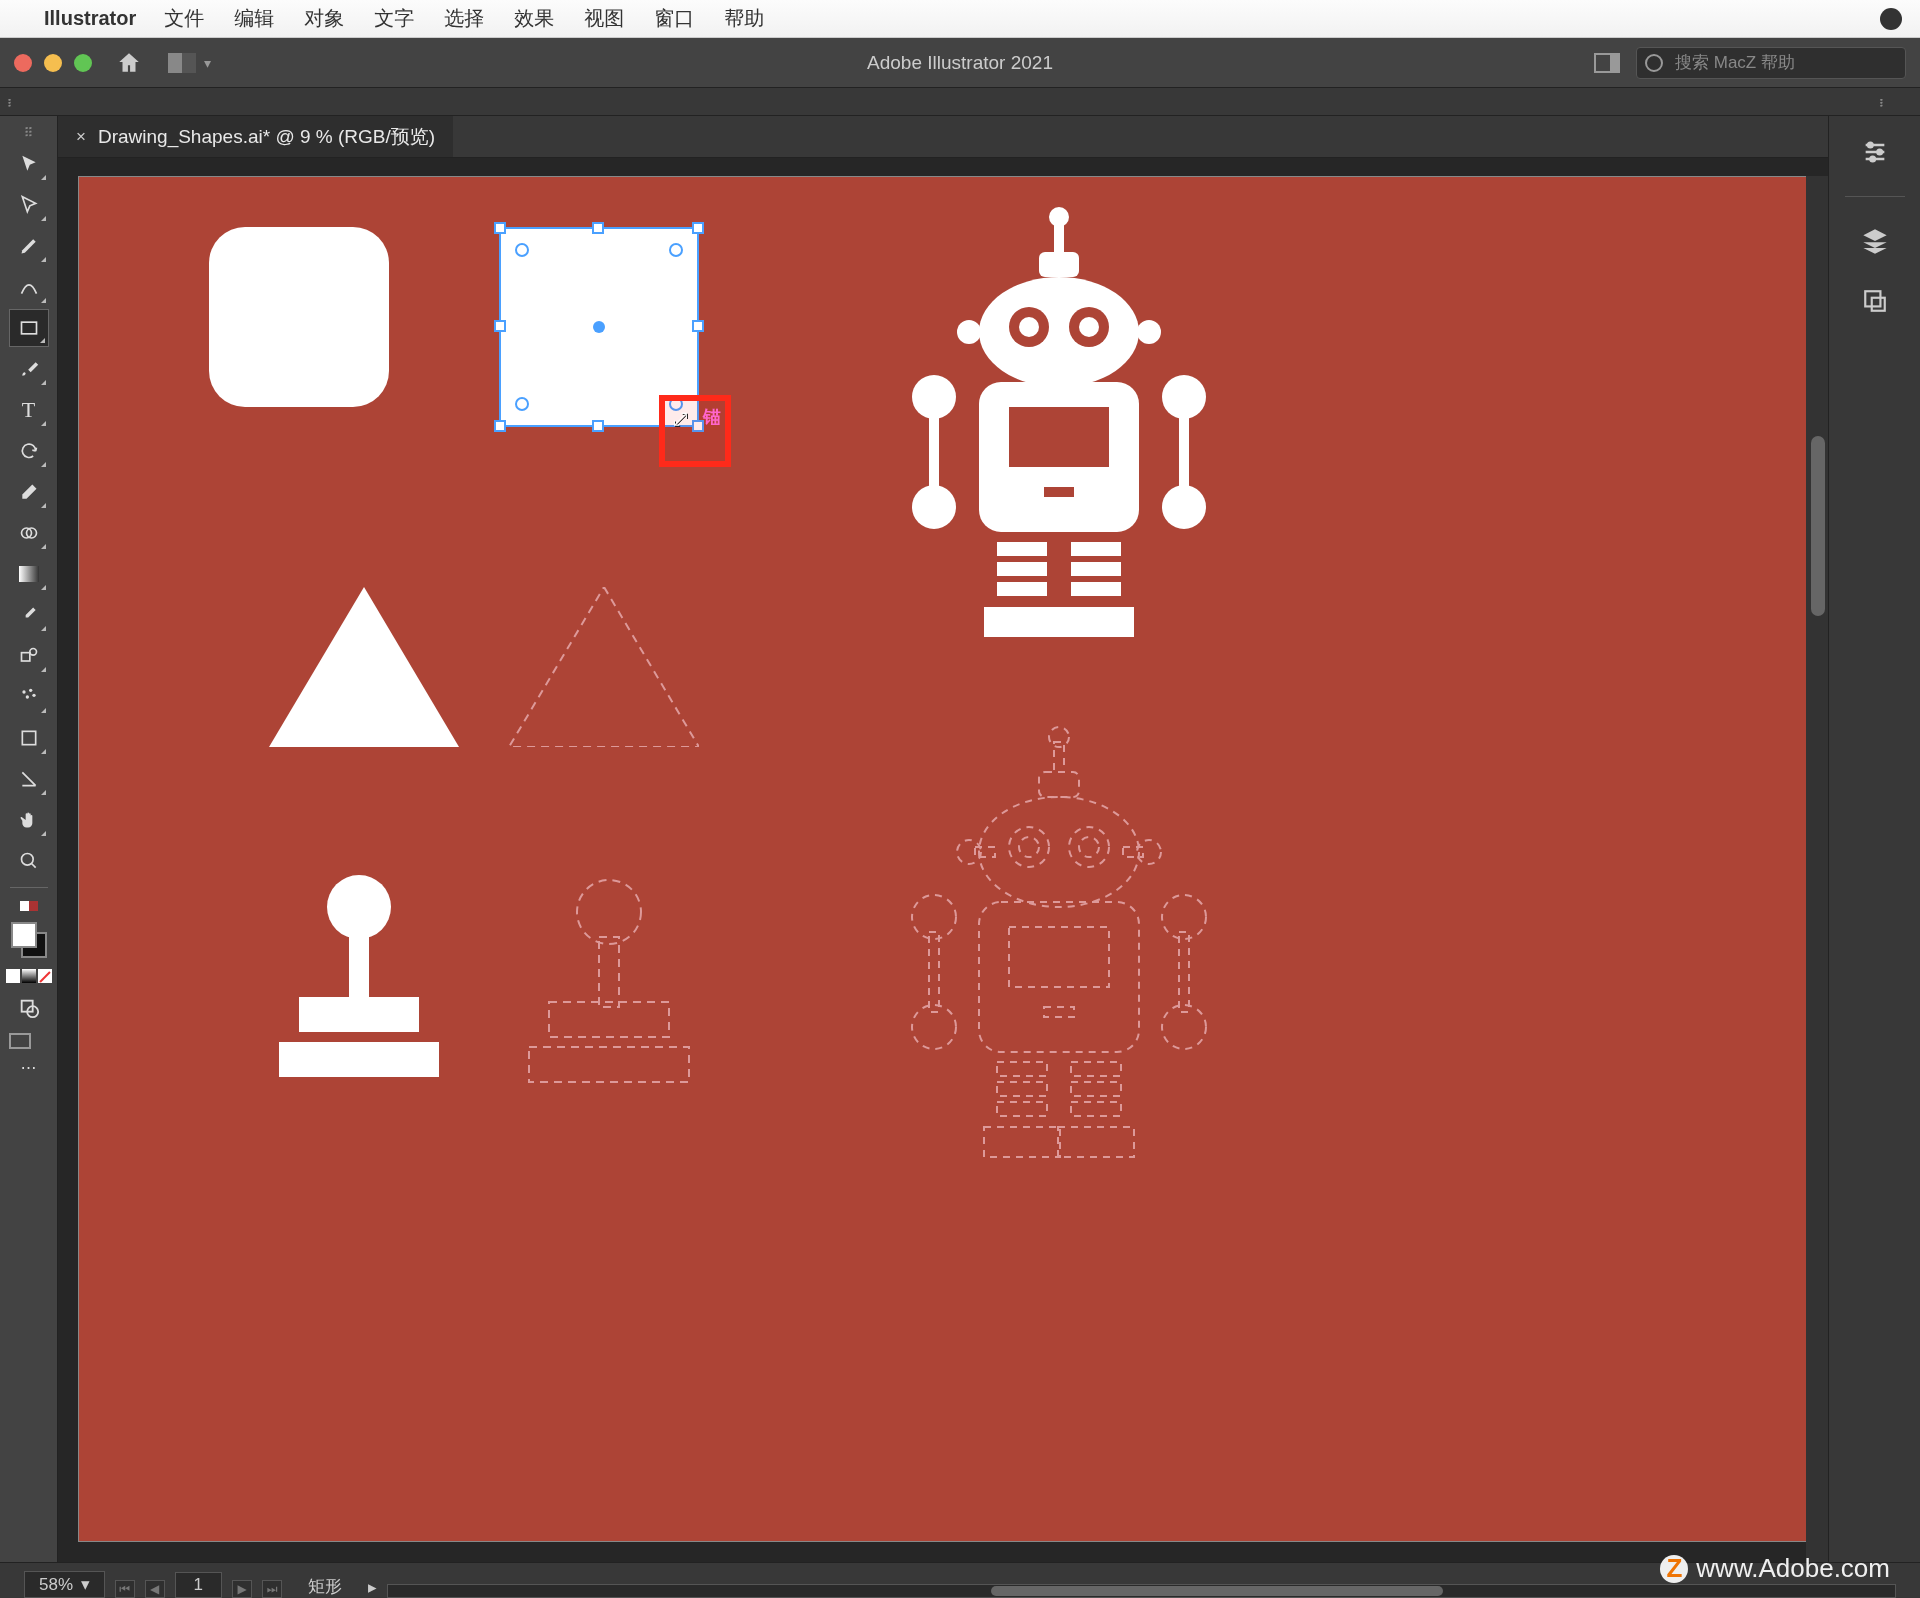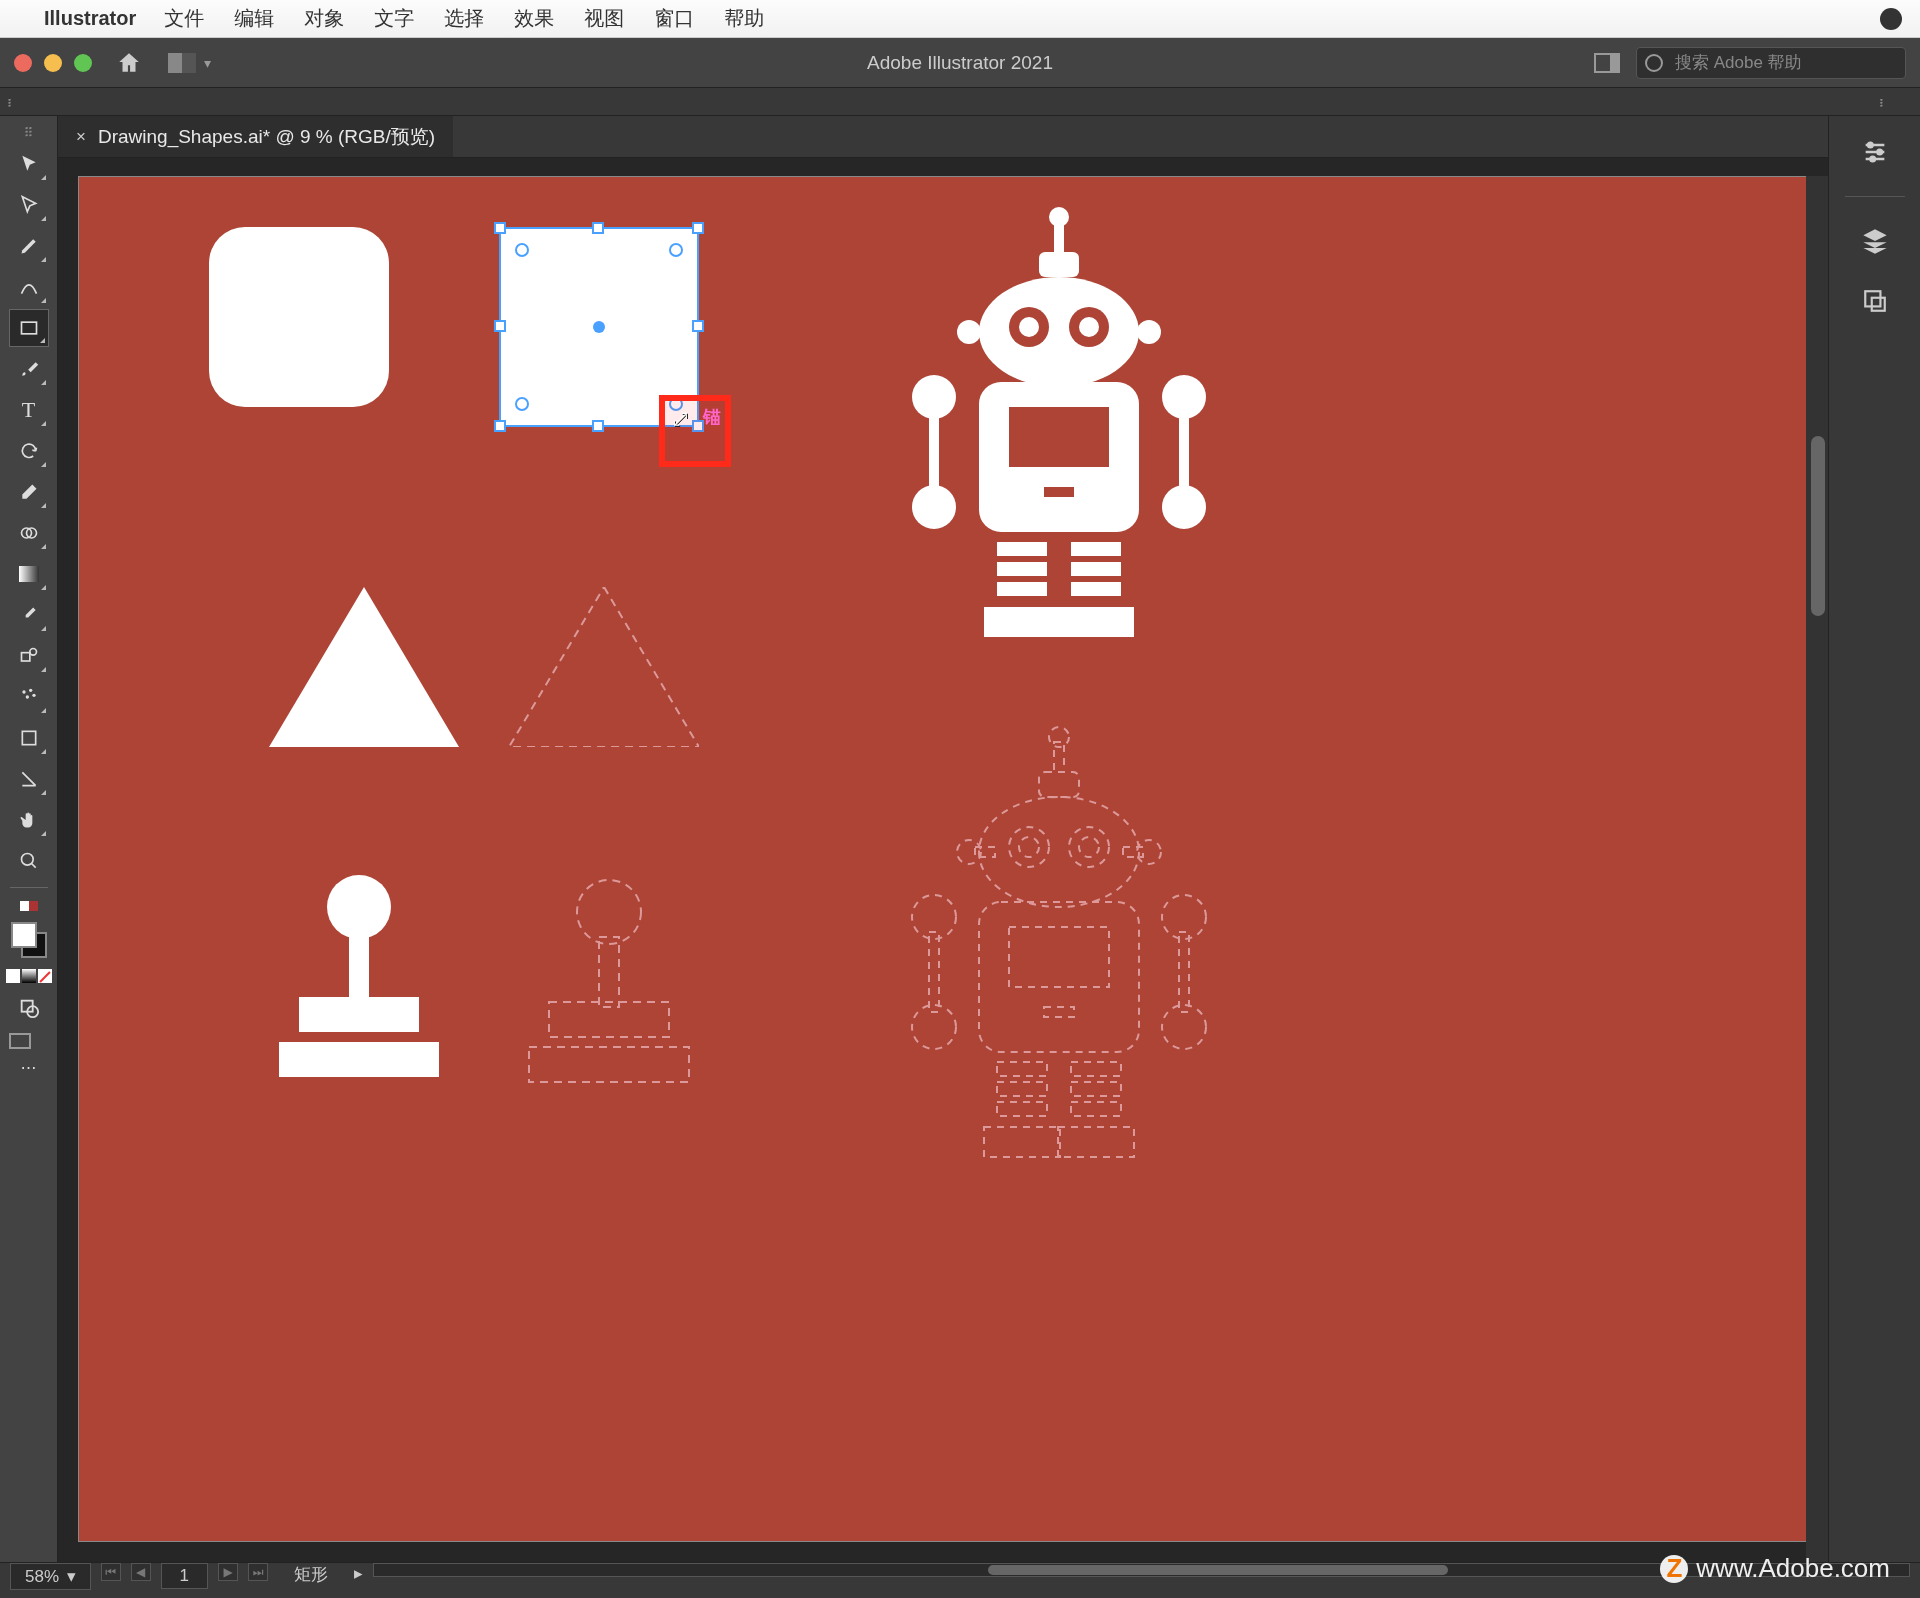--- a/index.html
+++ b/index.html
@@ -84,21 +84,21 @@
 .robot-dash{left:800px;top:540px;width:360px;height:500px;}
 
 .vscrollbar{position:absolute;right:0;top:60px;bottom:0;width:22px;background:#333;}
 .vthumb{position:absolute;right:3px;top:260px;width:14px;height:180px;background:#666;border-radius:7px;}
 
 .right-dock{ width:92px; background:#383838; border-left:1px solid #222; display:flex; flex-direction:column; align-items:center; padding-top:20px; gap:28px;}
 .dock-ico{width:32px;height:32px;color:#ccc;display:flex;align-items:center;justify-content:center;}
 .dock-sep{width:60px;height:1px;background:#555;}
 
 
-.statusbar{ height:36px; background:#383838; border-top:1px solid #222; display:flex; align-items:flex-start; padding:0 10px; color:#ccc; font-size:17px; gap:10px;}
+.statusbar{ height:36px; background:#383838; border-top:1px solid #222; display:flex; align-items:flex-end; padding:0 24px; color:#ccc; font-size:17px; gap:10px;}
 .statusbar .zoom{background:#2a2a2a;border:1px solid #555;padding:2px 14px;display:flex;align-items:center;gap:8px;}
 .statusbar .nav-btn{width:20px;height:18px;background:#2f2f2f;border:1px solid #555;display:flex;align-items:center;justify-content:center;color:#777;font-size:12px;}
 .statusbar .artb{background:#2a2a2a;border:1px solid #555;padding:2px 18px;}
 .statusbar .seltype{padding:0 16px;}
 .statusbar .hscroll{flex:1;height:14px;background:#2a2a2a;border:1px solid #555;position:relative;}
 .statusbar .hthumb{position:absolute;left:40%;top:1px;bottom:1px;width:30%;background:#666;border-radius:6px;}
 
 
 .caption{position:absolute;left:50%;transform:translateX(-50%);bottom:60px;width:92%;text-align:center;font-size:40px;font-weight:800;color:#ff4a2a;-webkit-text-stroke:3px #fff;line-height:1.35;z-index:50;}
 .watermark{position:absolute;right:30px;bottom:14px;color:#fff;font-size:26px;opacity:.92;display:flex;align-items:center;gap:8px;z-index:50;}
@@ -134,21 +134,21 @@
         <path d="M12 3l9 8h-3v9h-5v-6H11v6H6v-9H3z"></path>
       </svg>
   </span>
   <span class="ws-switch"></span>
   <span class="chev">▾</span>
   <div class="center">Adobe Illustrator 2021</div>
   <div class="right">
     <span class="panel-toggle"></span>
     <div class="search-box">
       <span></span>
-      <span>搜索 Adobe 帮助</span>
+      <span>搜索 MacZ 帮助</span>
     </div>
   </div>
 </div>
 
 <div class="controlbar">
   <span class="grip">፧፧</span>
   <span class="gripR">፧፧</span>
 </div>
 
 <div class="main-row">

